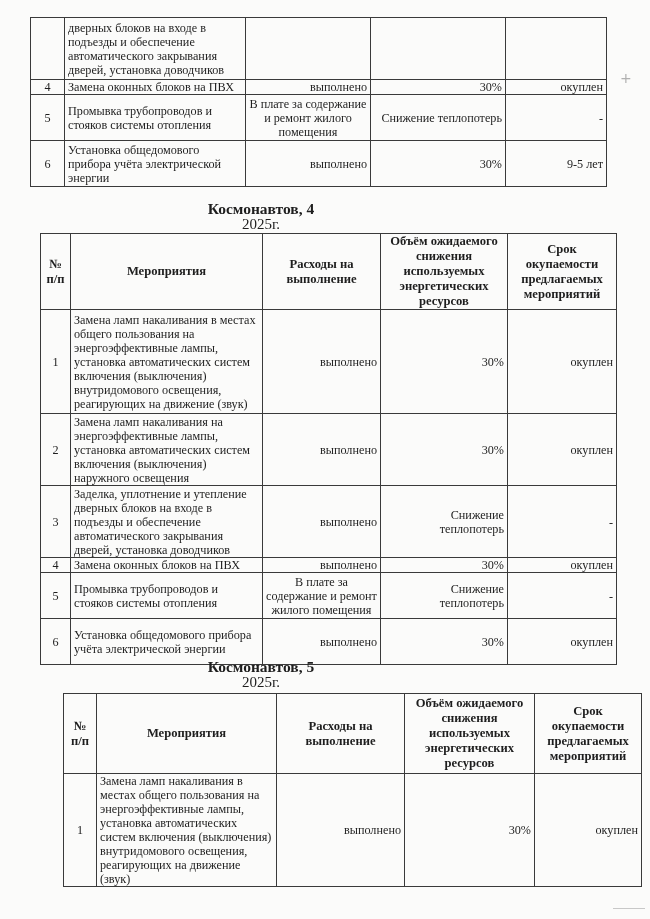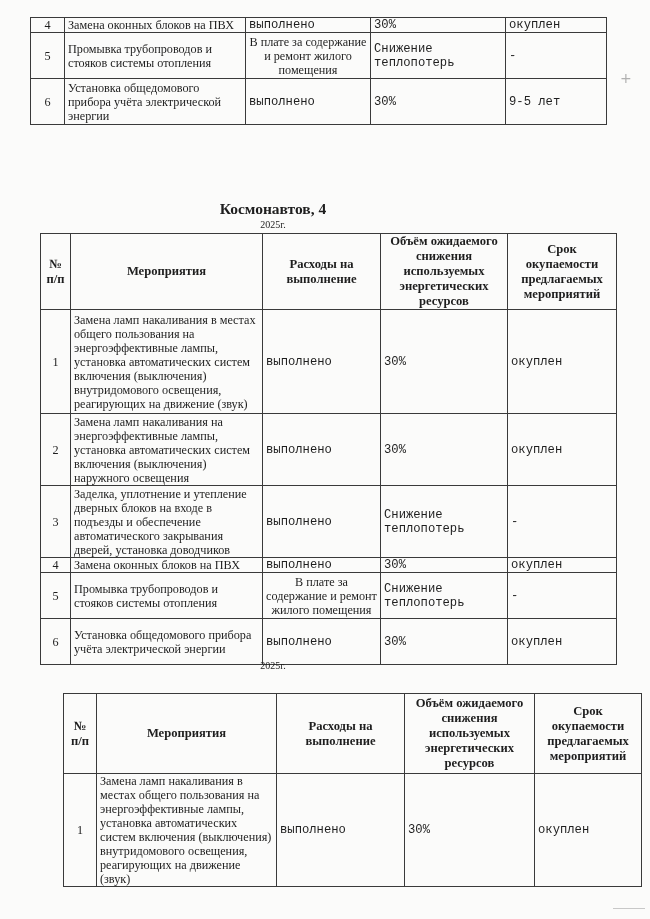--- a/index.html
+++ b/index.html
@@ -23,31 +23,31 @@
     vertical-align: middle;
   }
   .tbl th {
     font-weight: bold;
     text-align: center;
     font-size: 12.6px;
     line-height: 15px;
   }
   .c-num { text-align: center; }
   .c-text { text-align: left; }
-  .c-center { text-align: left; font-family: Liberation Mono, monospace; }
+  .c-center { text-align: right; }
   .c-left { text-align: center; }
   .heading {
-    position: absolute; left: 12px; width: 522px;
+    position: absolute; left: 0; width: 522px;
     text-align: center;
   }
   .heading .title {
     font-weight: bold; font-size: 15.5px; line-height: 17px; display: block;
   }
   .heading .year {
-    font-size: 10px; line-height: 15px; display: block;
+    font-size: 15px; line-height: 15px; display: block;
   }
   .plus-mark {
     position: absolute; left: 620px; top: 70px;
     color: #b0b0b0; font-size: 14px; font-family: "DejaVu Sans", sans-serif;
   }
   .bottom-mark {
     position: absolute; left: 613px; top: 908px; width: 32px; height: 1px;
     background: #c8c8c8;
   }
 </style>
@@ -56,20 +56,27 @@
 
 <table class="tbl" style="left:30px; top:17px; width:576px;">
   <colgroup>
     <col style="width:34px">
       <col style="width:181px">
       <col style="width:125px">
       <col style="width:135px">
       <col style="width:101px">
   </colgroup>
   <tbody>
+      <tr style="height:62px;">
+    <td class="c-num"></td>
+    <td class="c-text">дверных блоков на входе в подъезды и обеспечение автоматического закрывания дверей, установка доводчиков</td>
+    <td class="c-center"></td>
+    <td class="c-center"></td>
+    <td class="c-center"></td>
+  </tr>
   <tr style="height:14px;">
     <td class="c-num">4</td>
     <td class="c-text">Замена оконных блоков на ПВХ</td>
     <td class="c-center">выполнено</td>
     <td class="c-center">30%</td>
     <td class="c-center">окуплен</td>
   </tr>
   <tr style="height:46px;">
     <td class="c-num">5</td>
     <td class="c-text">Промывка трубопроводов и стояков системы отопления</td>
@@ -149,20 +156,21 @@
     <td class="c-num">6</td>
     <td class="c-text">Установка общедомового прибора учёта электрической энергии</td>
     <td class="c-center">выполнено</td>
     <td class="c-center">30%</td>
     <td class="c-center">окуплен</td>
   </tr>
 </tbody>
   </table>
 
 <div class="heading" style="top:658px;">
+  <span class="title">Космонавтов, 5</span>
   <span class="year">2025г.</span>
 </div>
 
 <table class="tbl" style="left:63px; top:693px; width:578px;">
   <colgroup>
     <col style="width:33px">
       <col style="width:180px">
       <col style="width:128px">
       <col style="width:130px">
       <col style="width:107px">

